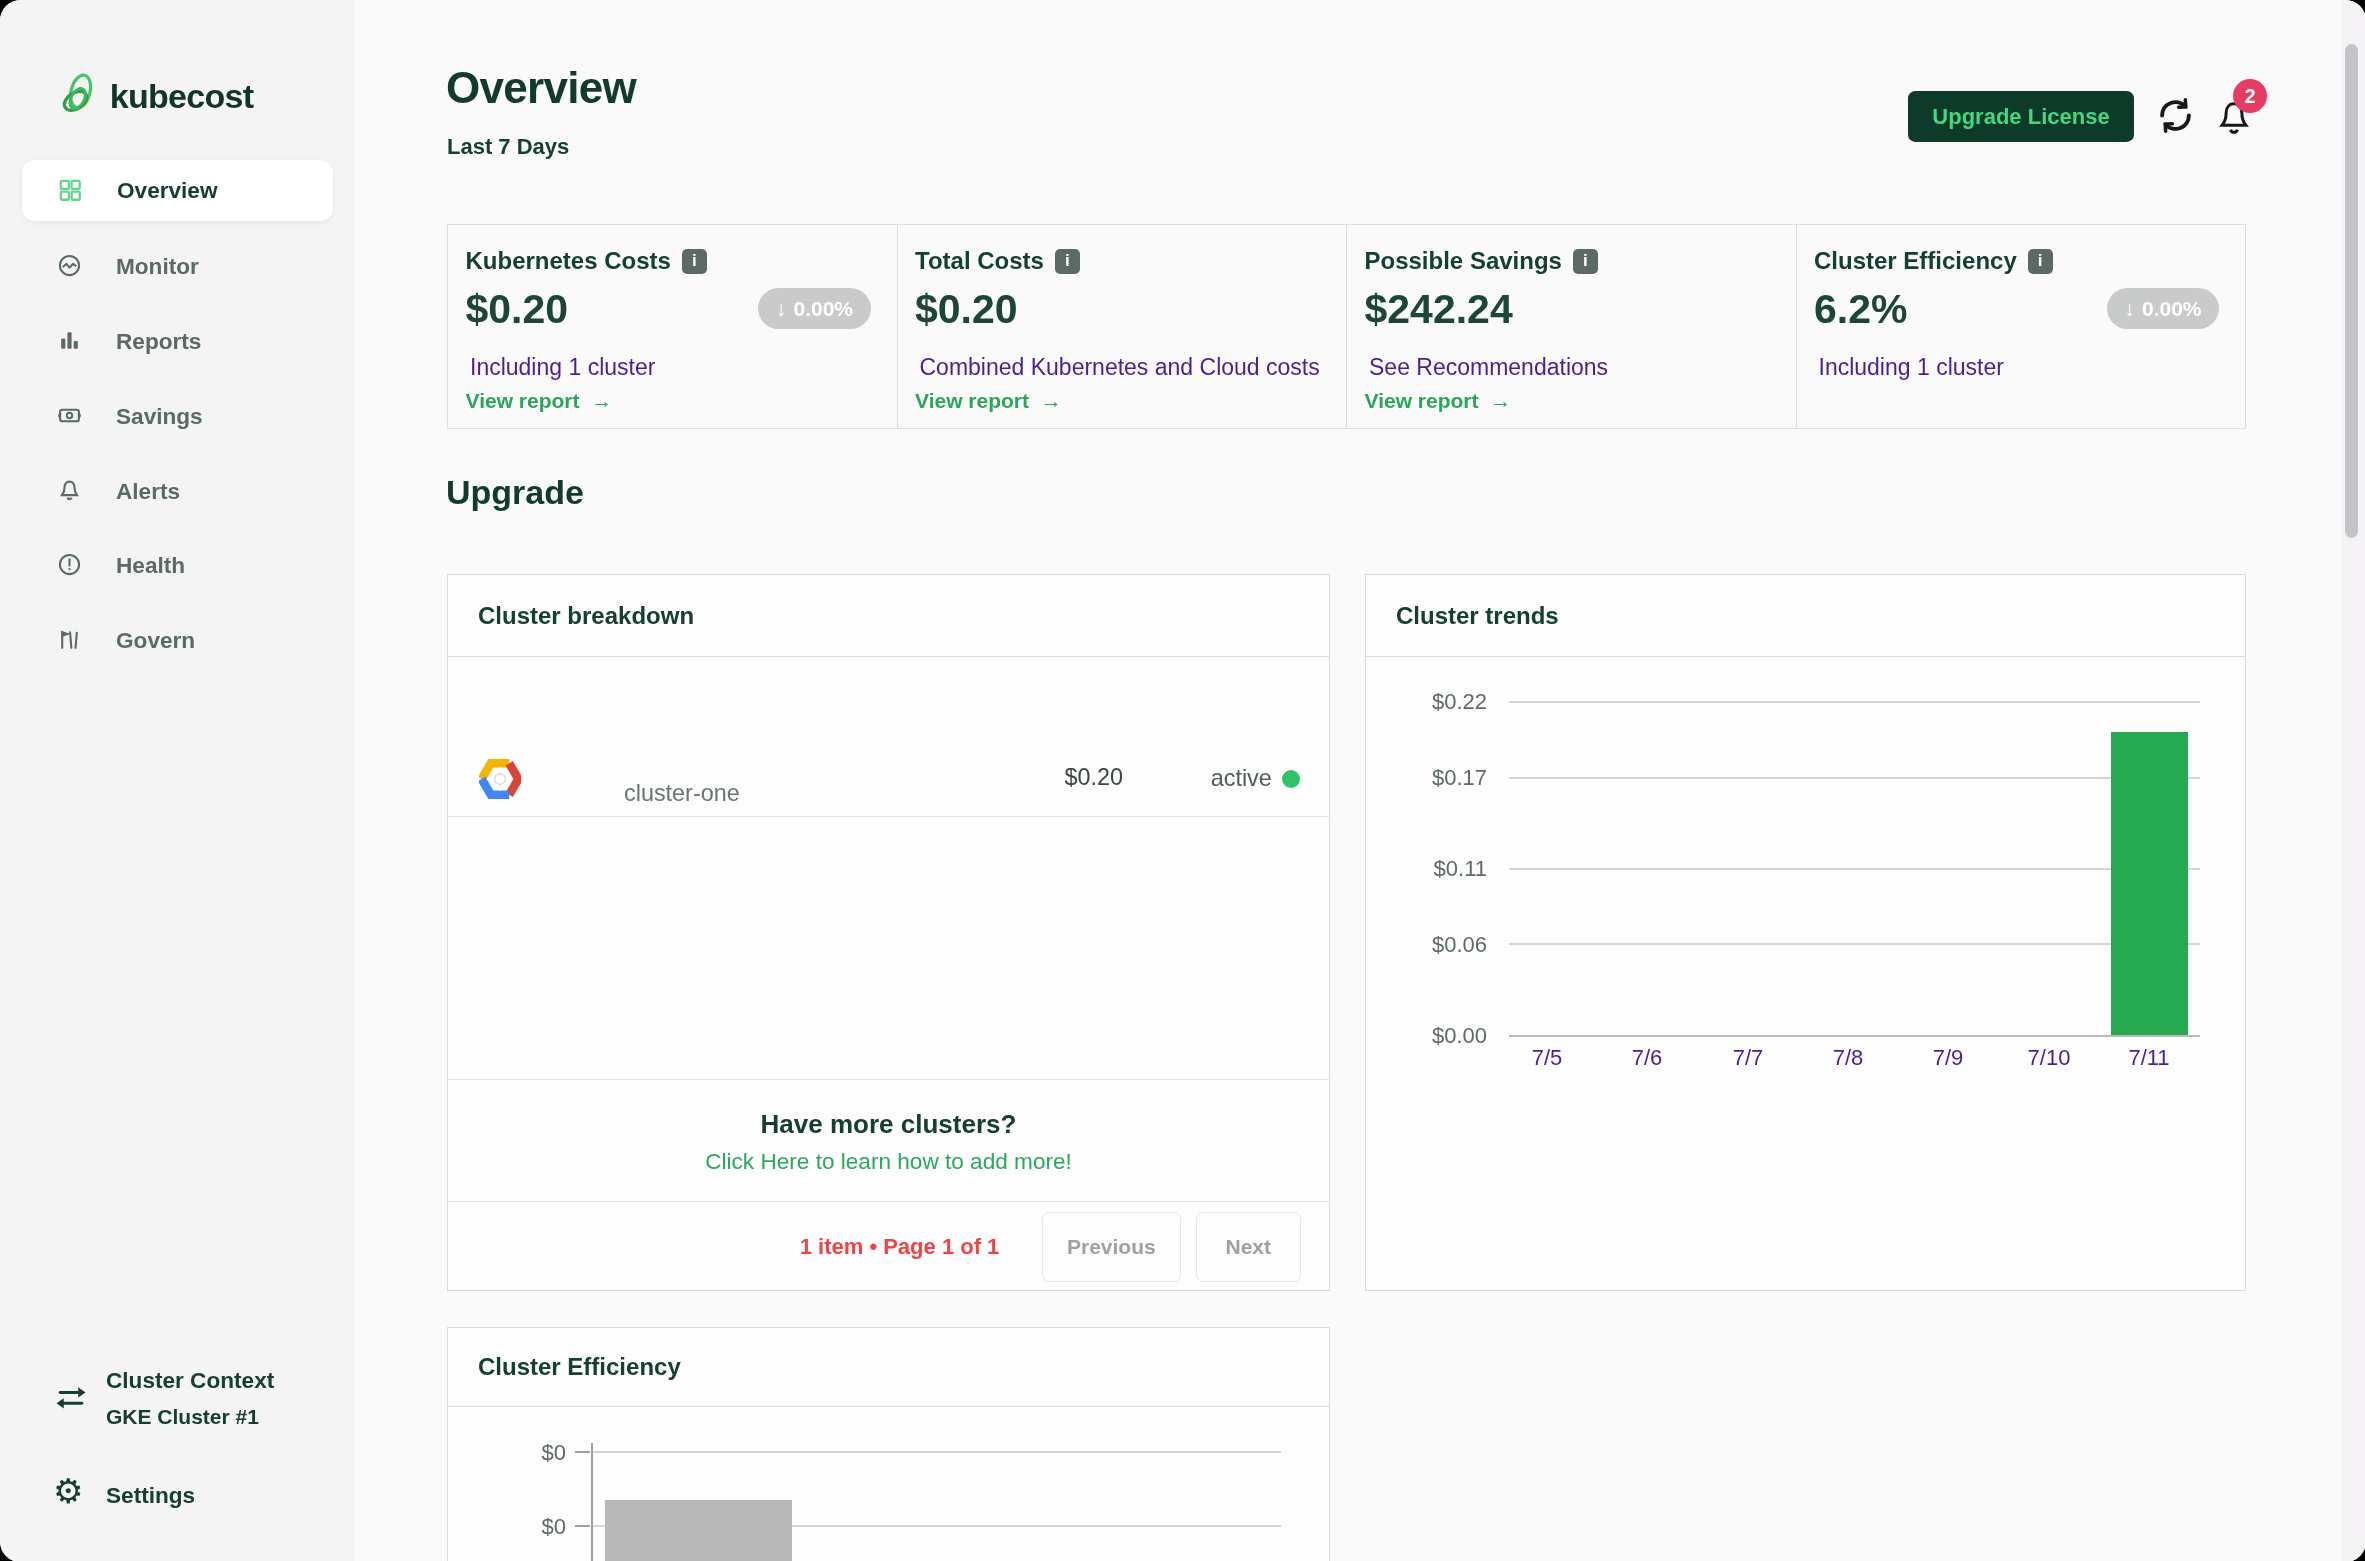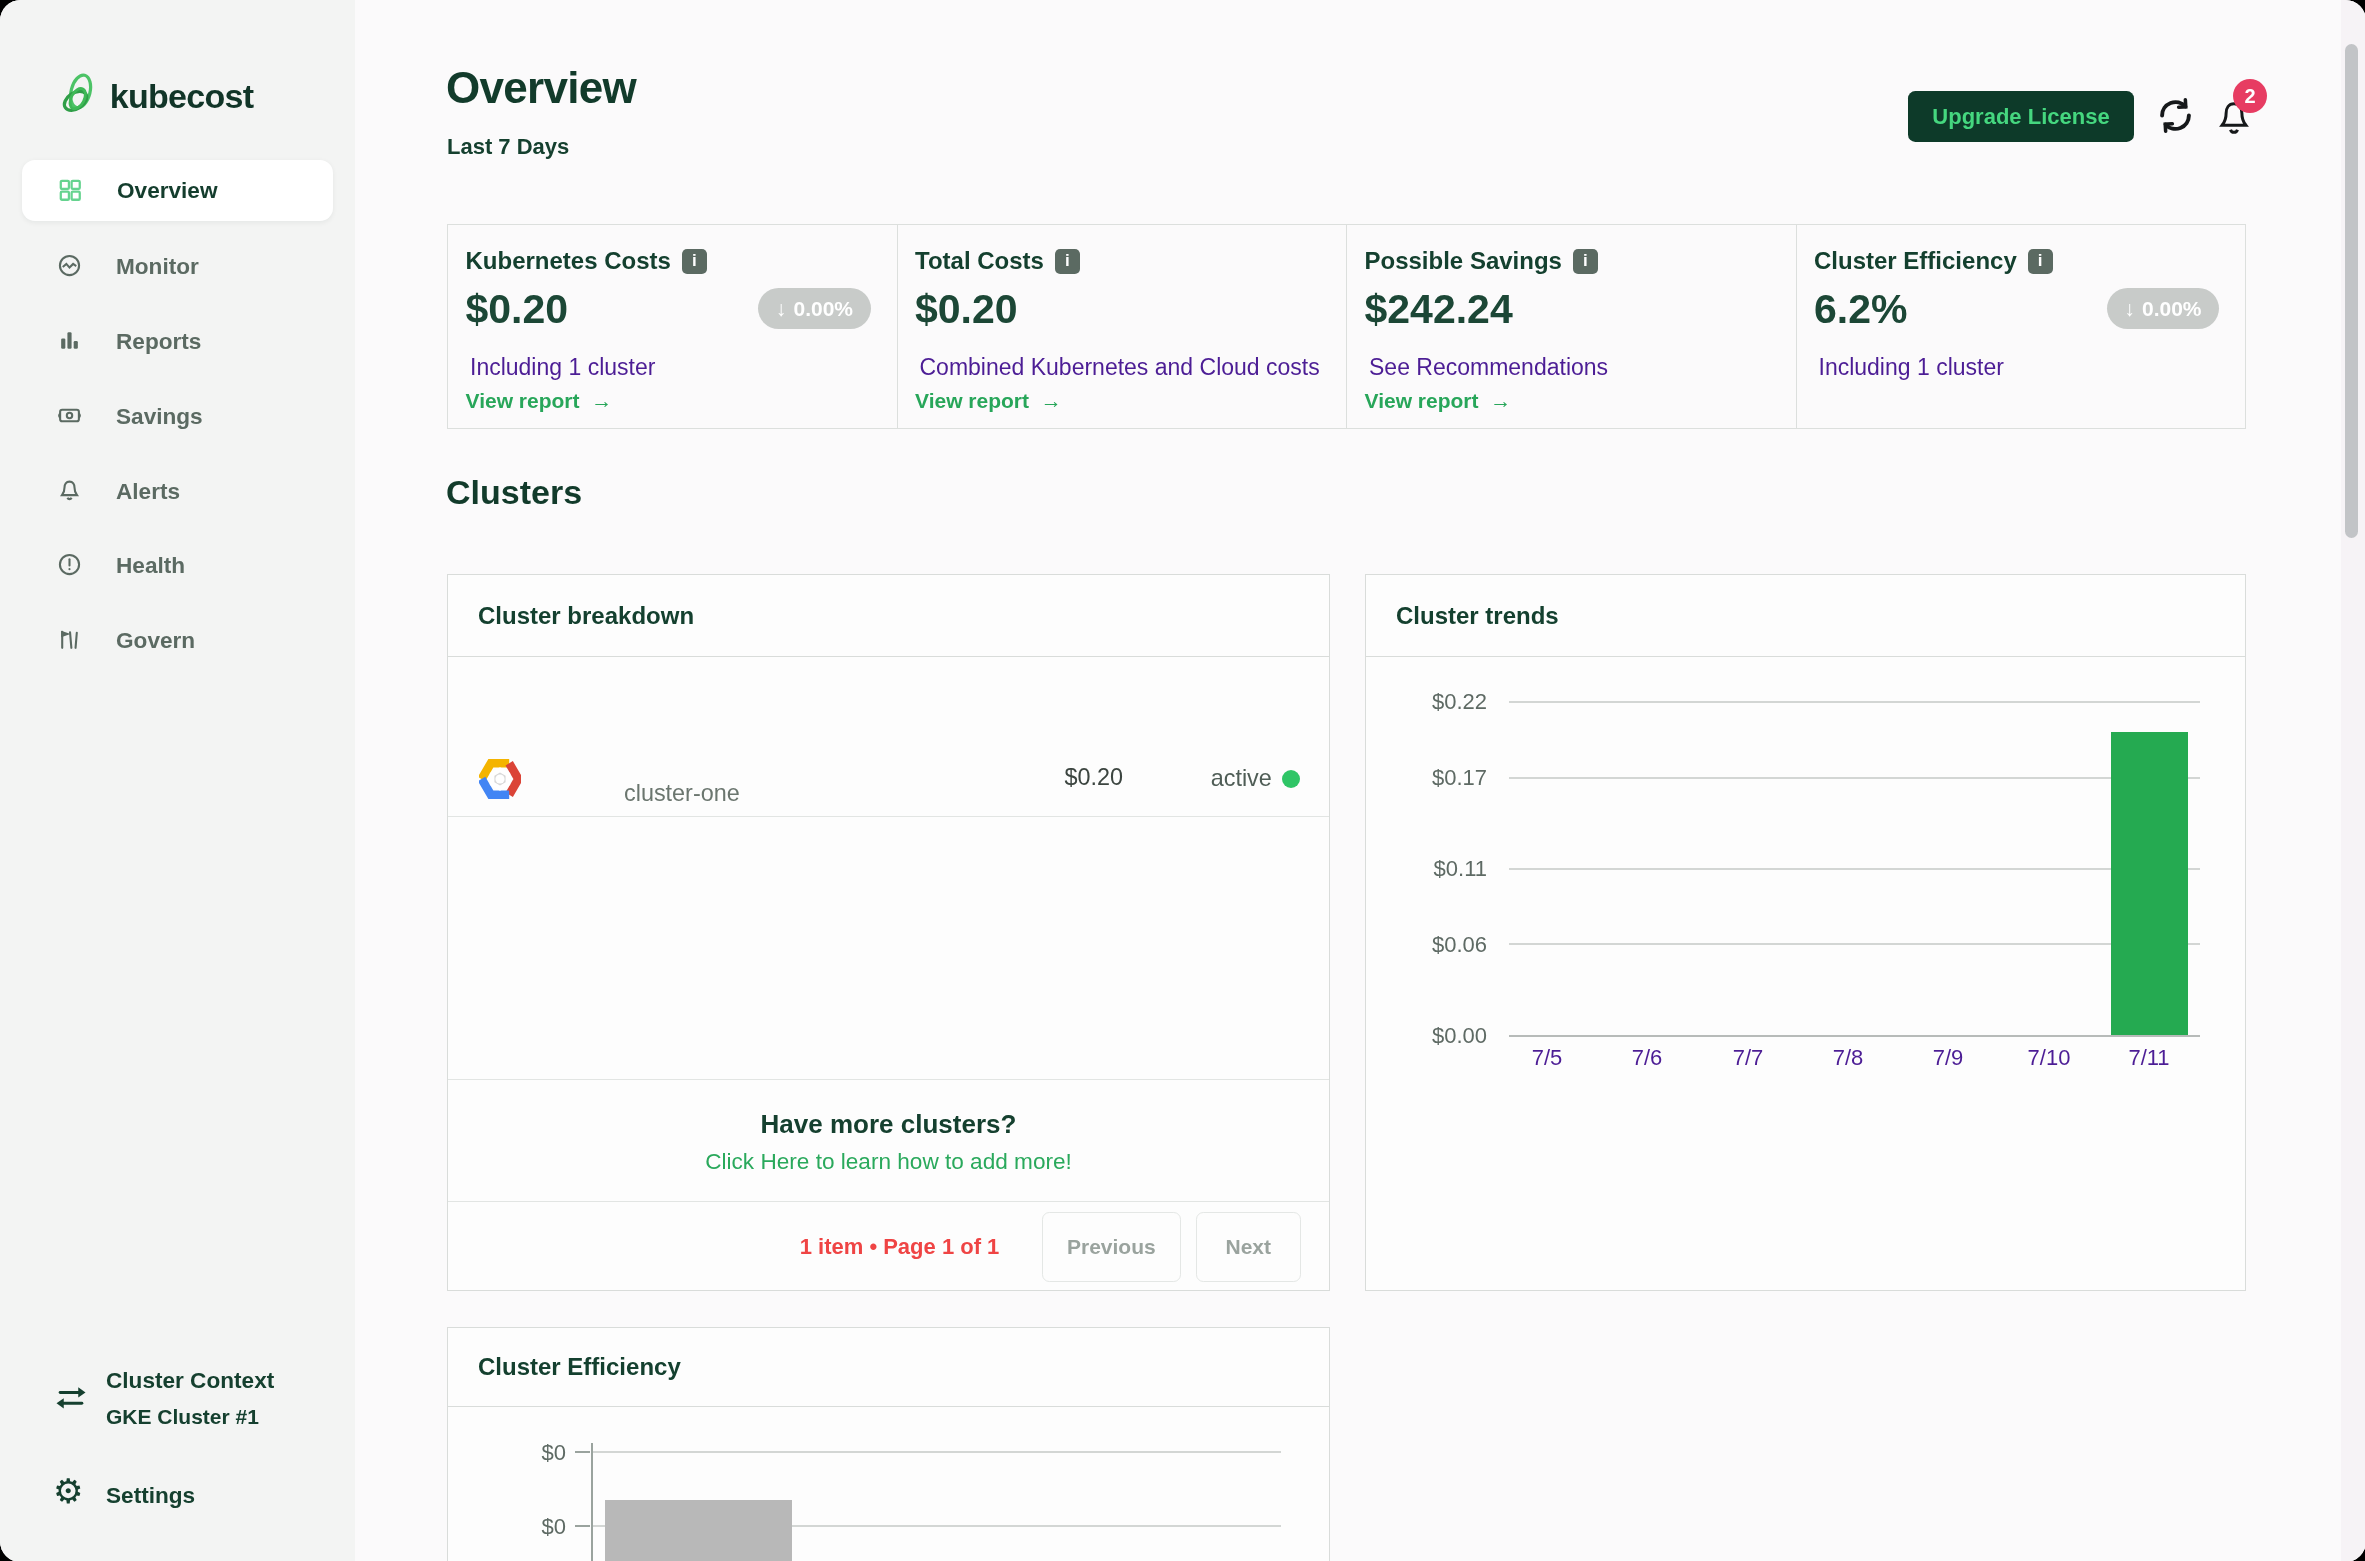--- a/index.html
+++ b/index.html
@@ -287,21 +287,21 @@
       </div>
       <div class="card-value">6.2%</div>
       <div class="pill">
         <span>↓</span>
         <span>0.00%</span>
       </div>
       <div class="card-sub">Including 1 cluster</div>
     </div>
   </div>
 
-  <h2 class="h2" style="margin:0;">Clusters</h2>
+  <h2 class="h2" style="margin:0;">Upgrade</h2>
 
   <section class="panel" id="breakdown">
     <div class="panel-header">
       <span class="panel-title">Cluster breakdown</span>
     </div>
     <div class="tbl-row">
       <span style="position:absolute;left:31px;top:17.5px;">
         <svg width="42" height="42" viewBox="0 0 64 64" fill="none">
           <path d="M4 32 L18 8 L46 8" stroke="#f4b400" stroke-width="13" stroke-linejoin="miter"></path>
           <path d="M46 8 L60 32 L46 56" stroke="#db4437" stroke-width="13"></path>

